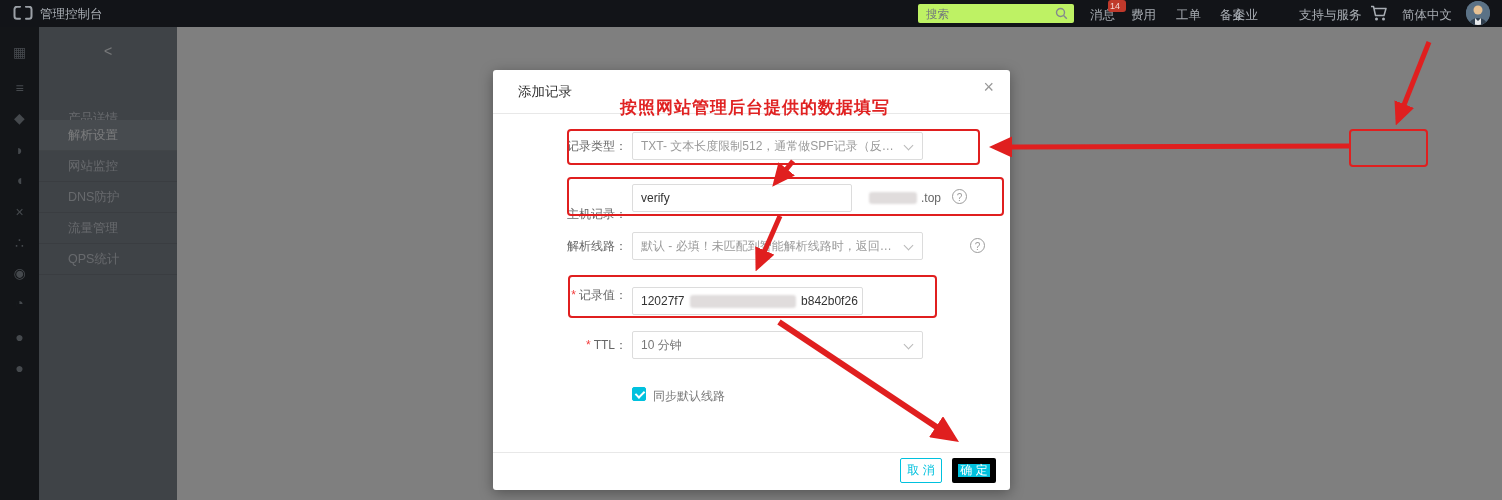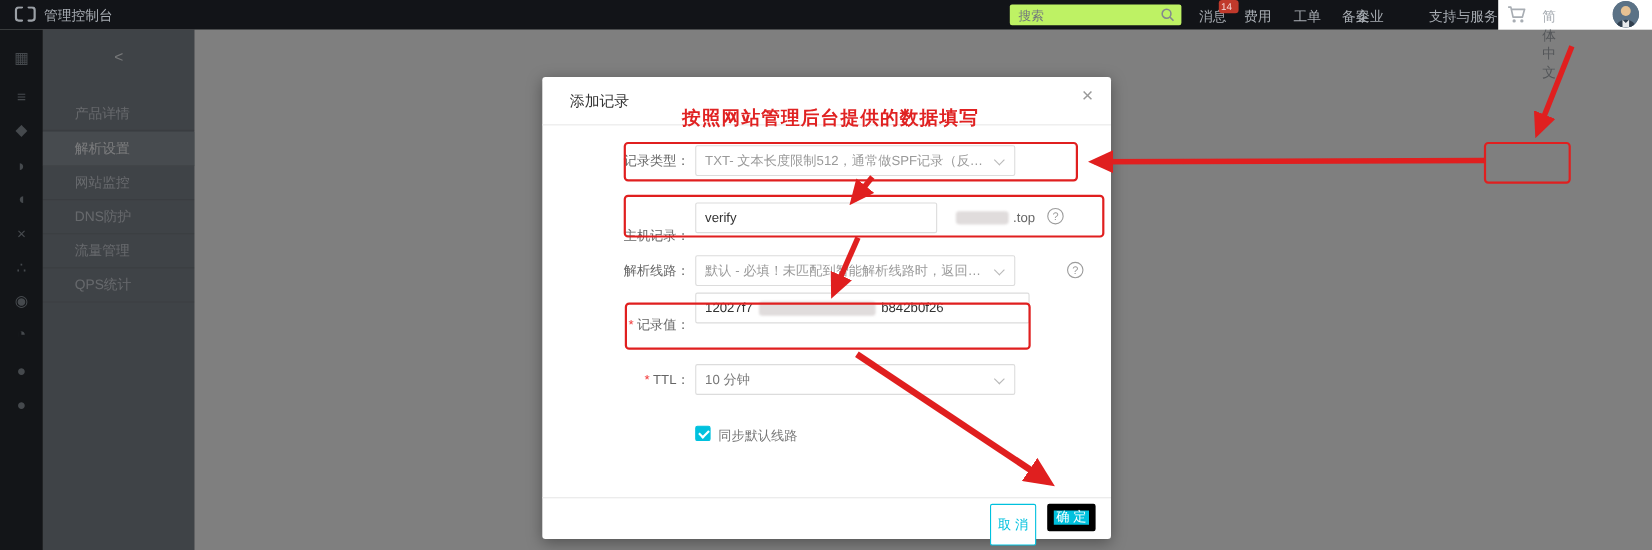--- a/index.html
+++ b/index.html
@@ -1,21 +1,21 @@
 <!DOCTYPE html>
 <html><head>
 <meta charset="utf-8">
 <style>
   html,body{margin:0;padding:0;background:#444;}
   #app{position:relative;width:1502px;height:500px;overflow:hidden;background:#fff;
        font-family:"Liberation Sans","DejaVu Sans",sans-serif;font-size:12px;}
   .abs{position:absolute;}
 
   
-  .navbar{position:absolute;left:0;top:0;width:1362px;height:27px;background:#121418;z-index:10;}
+  .navbar{position:absolute;left:0;top:0;width:1502px;height:27px;background:#121418;z-index:10;}
   .nav-title{position:absolute;left:40px;top:6px;color:#a8adb3;font-size:12.5px;}
   .nav-search{position:absolute;left:918px;top:4px;width:156px;height:19px;background:#bef264;border-radius:2px;}
   .nav-search span.ph{position:absolute;left:8px;top:3px;color:#73787e;font-size:11.5px;}
   .nav-item{position:absolute;top:7px;color:#a8adb3;font-size:12.5px;cursor:pointer;}
   .nav-badge{position:absolute;left:1108px;top:0px;min-width:14px;height:12px;padding:0 2px;background:#c0392b;
              border-radius:3px;color:#f2d7d5;font-size:9px;line-height:12px;text-align:left;}
   .avatar{position:absolute;left:1466px;top:1px;width:24px;height:24px;border-radius:50%;overflow:hidden;background:#5b7286;}
 
   
   .rail{position:absolute;left:0;top:27px;width:39px;height:473px;background:#262b31;z-index:1;}
@@ -80,21 +80,21 @@
           box-sizing:border-box;line-height:26px;padding-left:8px;font-size:12px;white-space:nowrap;overflow:hidden;}
   .m-select{color:#9a9a9a;cursor:pointer;padding-right:26px;text-overflow:ellipsis;}
   .chev{position:absolute;right:10px;top:9px;width:6px;height:6px;border-right:1.4px solid #b9b9b9;
         border-bottom:1.4px solid #b9b9b9;transform:rotate(45deg);}
   .help{position:absolute;width:15px;height:15px;border:1px solid #9c9c9c;border-radius:50%;color:#9c9c9c;
         font-size:10px;line-height:15px;text-align:center;box-sizing:border-box;cursor:pointer;}
   .m-check{position:absolute;left:139px;width:14px;height:14px;background:#00c1de;border:1px solid #00c1de;
            border-radius:2px;box-sizing:border-box;cursor:pointer;}
   .m-check::after{content:"";position:absolute;left:4px;top:1px;width:4px;height:7px;border:solid #fff;
            border-width:0 2px 2px 0;transform:rotate(45deg);}
-  .btn-cancel{position:absolute;left:407px;top:388px;width:42px;height:38px;background:#fff;color:#00c1de;
+  .btn-cancel{position:absolute;left:407px;top:388px;width:42px;height:25px;background:#fff;color:#00c1de;
               border:1px solid #00c1de;}
   .btn-ok{position:absolute;left:459px;top:388px;width:44px;height:25px;background:#00c1de;color:#fff;border:6px solid #000000;}
 
   
   .anno{position:absolute;left:0;top:0;width:1502px;height:500px;z-index:200;pointer-events:none;}
   .red-box{position:absolute;border:2px solid #e01f1f;border-radius:4px;box-sizing:border-box;}
   .red-note{position:absolute;left:600px;top:96px;width:310px;text-align:center;color:#e02222;
             font-size:17px;font-weight:bold;letter-spacing:1px;}
 </style>
 </head>
@@ -151,21 +151,21 @@
     <span class="rail-ico" style="top:177px;">×</span>
     <span class="rail-ico" style="top:208px;">∴</span>
     <span class="rail-ico" style="top:238px;">◉</span>
     <span class="rail-ico" style="top:268px;">◔</span>
     <span class="rail-ico" style="top:302px;">●</span>
     <span class="rail-ico" style="top:333px;">●</span>
   </div>
 
   <div class="sidebar">
     <div class="collapse">&lt;</div>
-    <div class="side-item" style="top:61px;">产品详情</div>
+    <div class="side-item" style="top:76px;">产品详情</div>
     <div class="side-item active" style="top:93px;">解析设置</div>
     <div class="side-item" style="top:124px;">网站监控</div>
     <div class="side-item" style="top:155px;">DNS防护</div>
     <div class="side-item" style="top:217px;">QPS统计</div>
     <div class="side-item" style="top:186px;">流量管理</div>
   </div>
 
   <div class="content"></div>
 
   <div class="accent"></div>
@@ -228,21 +228,21 @@
     <span class="help" style="left:459px;top:119px;">?</span>
 
     <div class="m-label" style="top:162px;">解析线路：</div>
     <div class="m-ctrl m-select" style="top:162px;width:291px;">
       <span>默认 - 必填！未匹配到智能解析线路时，返回【默认】线路...</span>
       <span class="chev"></span>
     </div>
     <span class="help" style="left:477px;top:168px;">?</span>
 
     <div class="m-label" style="top:211px;"><span class="m-star">*</span><span>记录值：</span></div>
-    <div class="m-ctrl" style="top:196px;width:304px;color:#333;">
+    <div class="m-ctrl" style="top:217px;width:231px;color:#333;">
       <span>12027f7</span>
       <span class="blur" style="width:106px;height:13px;margin:0 2px;"></span>
       <span>b842b0f26</span>
     </div>
 
     <div class="m-label" style="top:261px;"><span class="m-star">*</span><span>TTL：</span></div>
     <div class="m-ctrl m-select" style="top:261px;width:291px;color:#777;">
       <span>10 分钟</span>
       <span class="chev"></span>
     </div>

